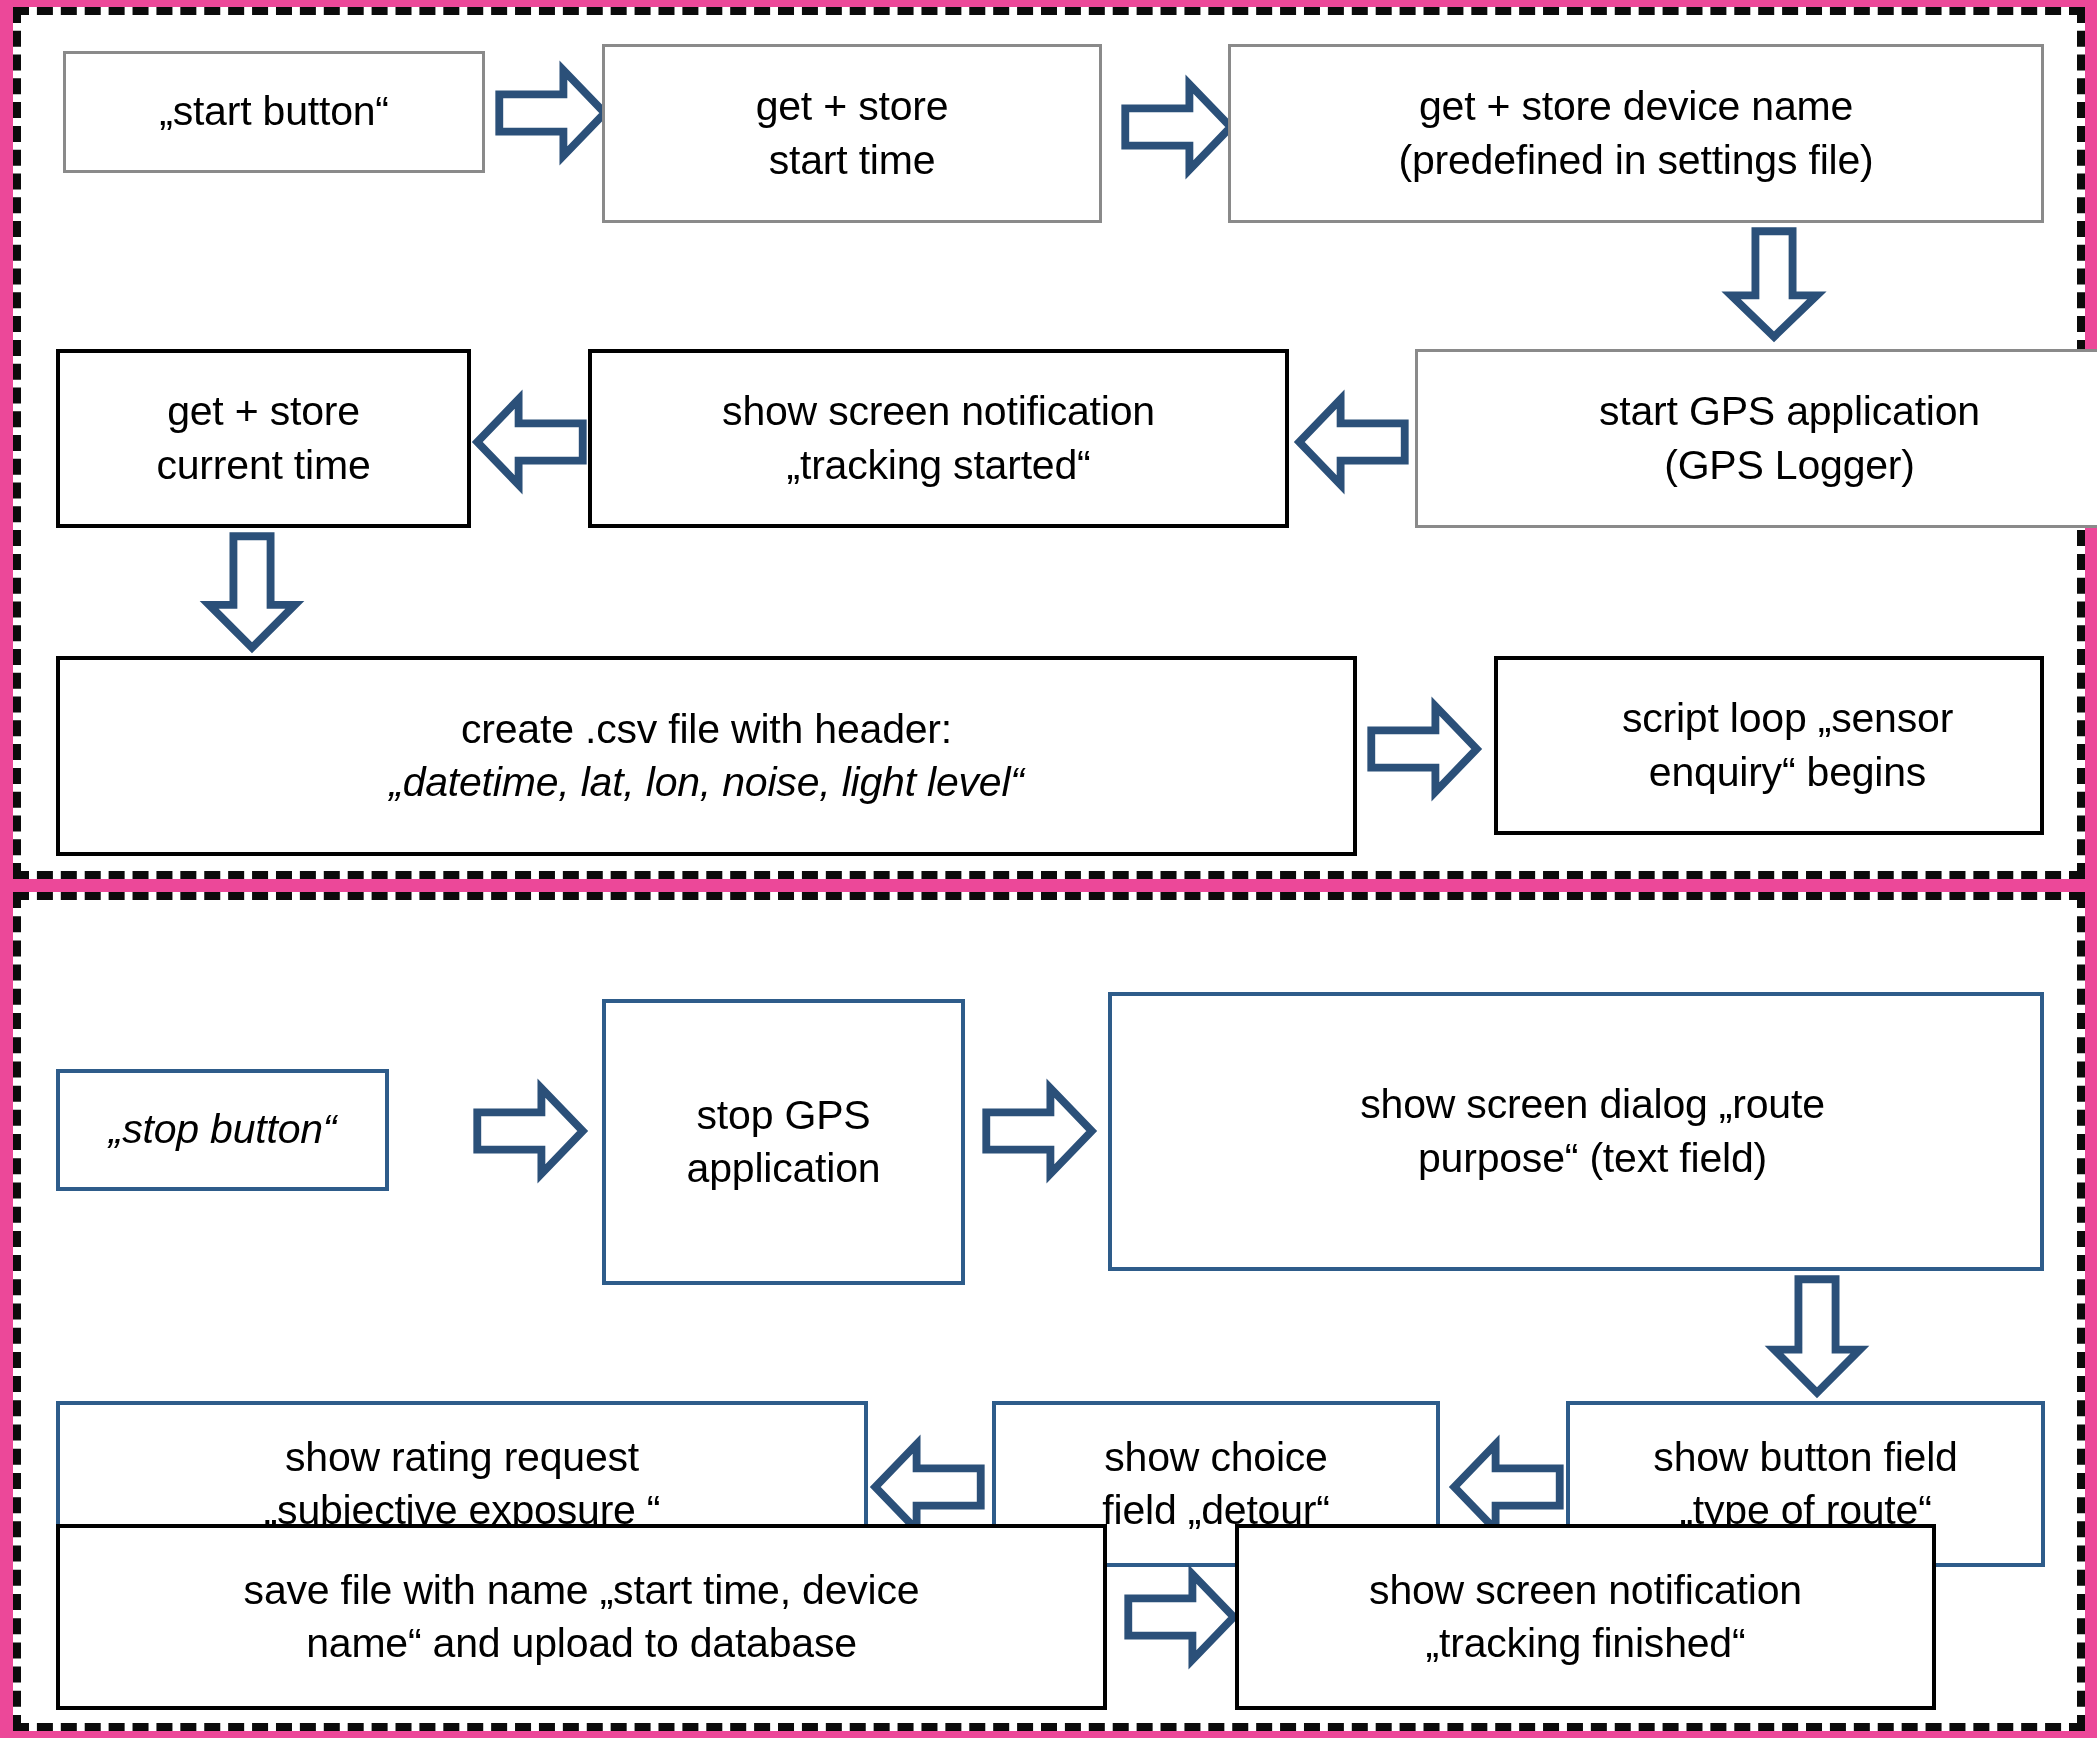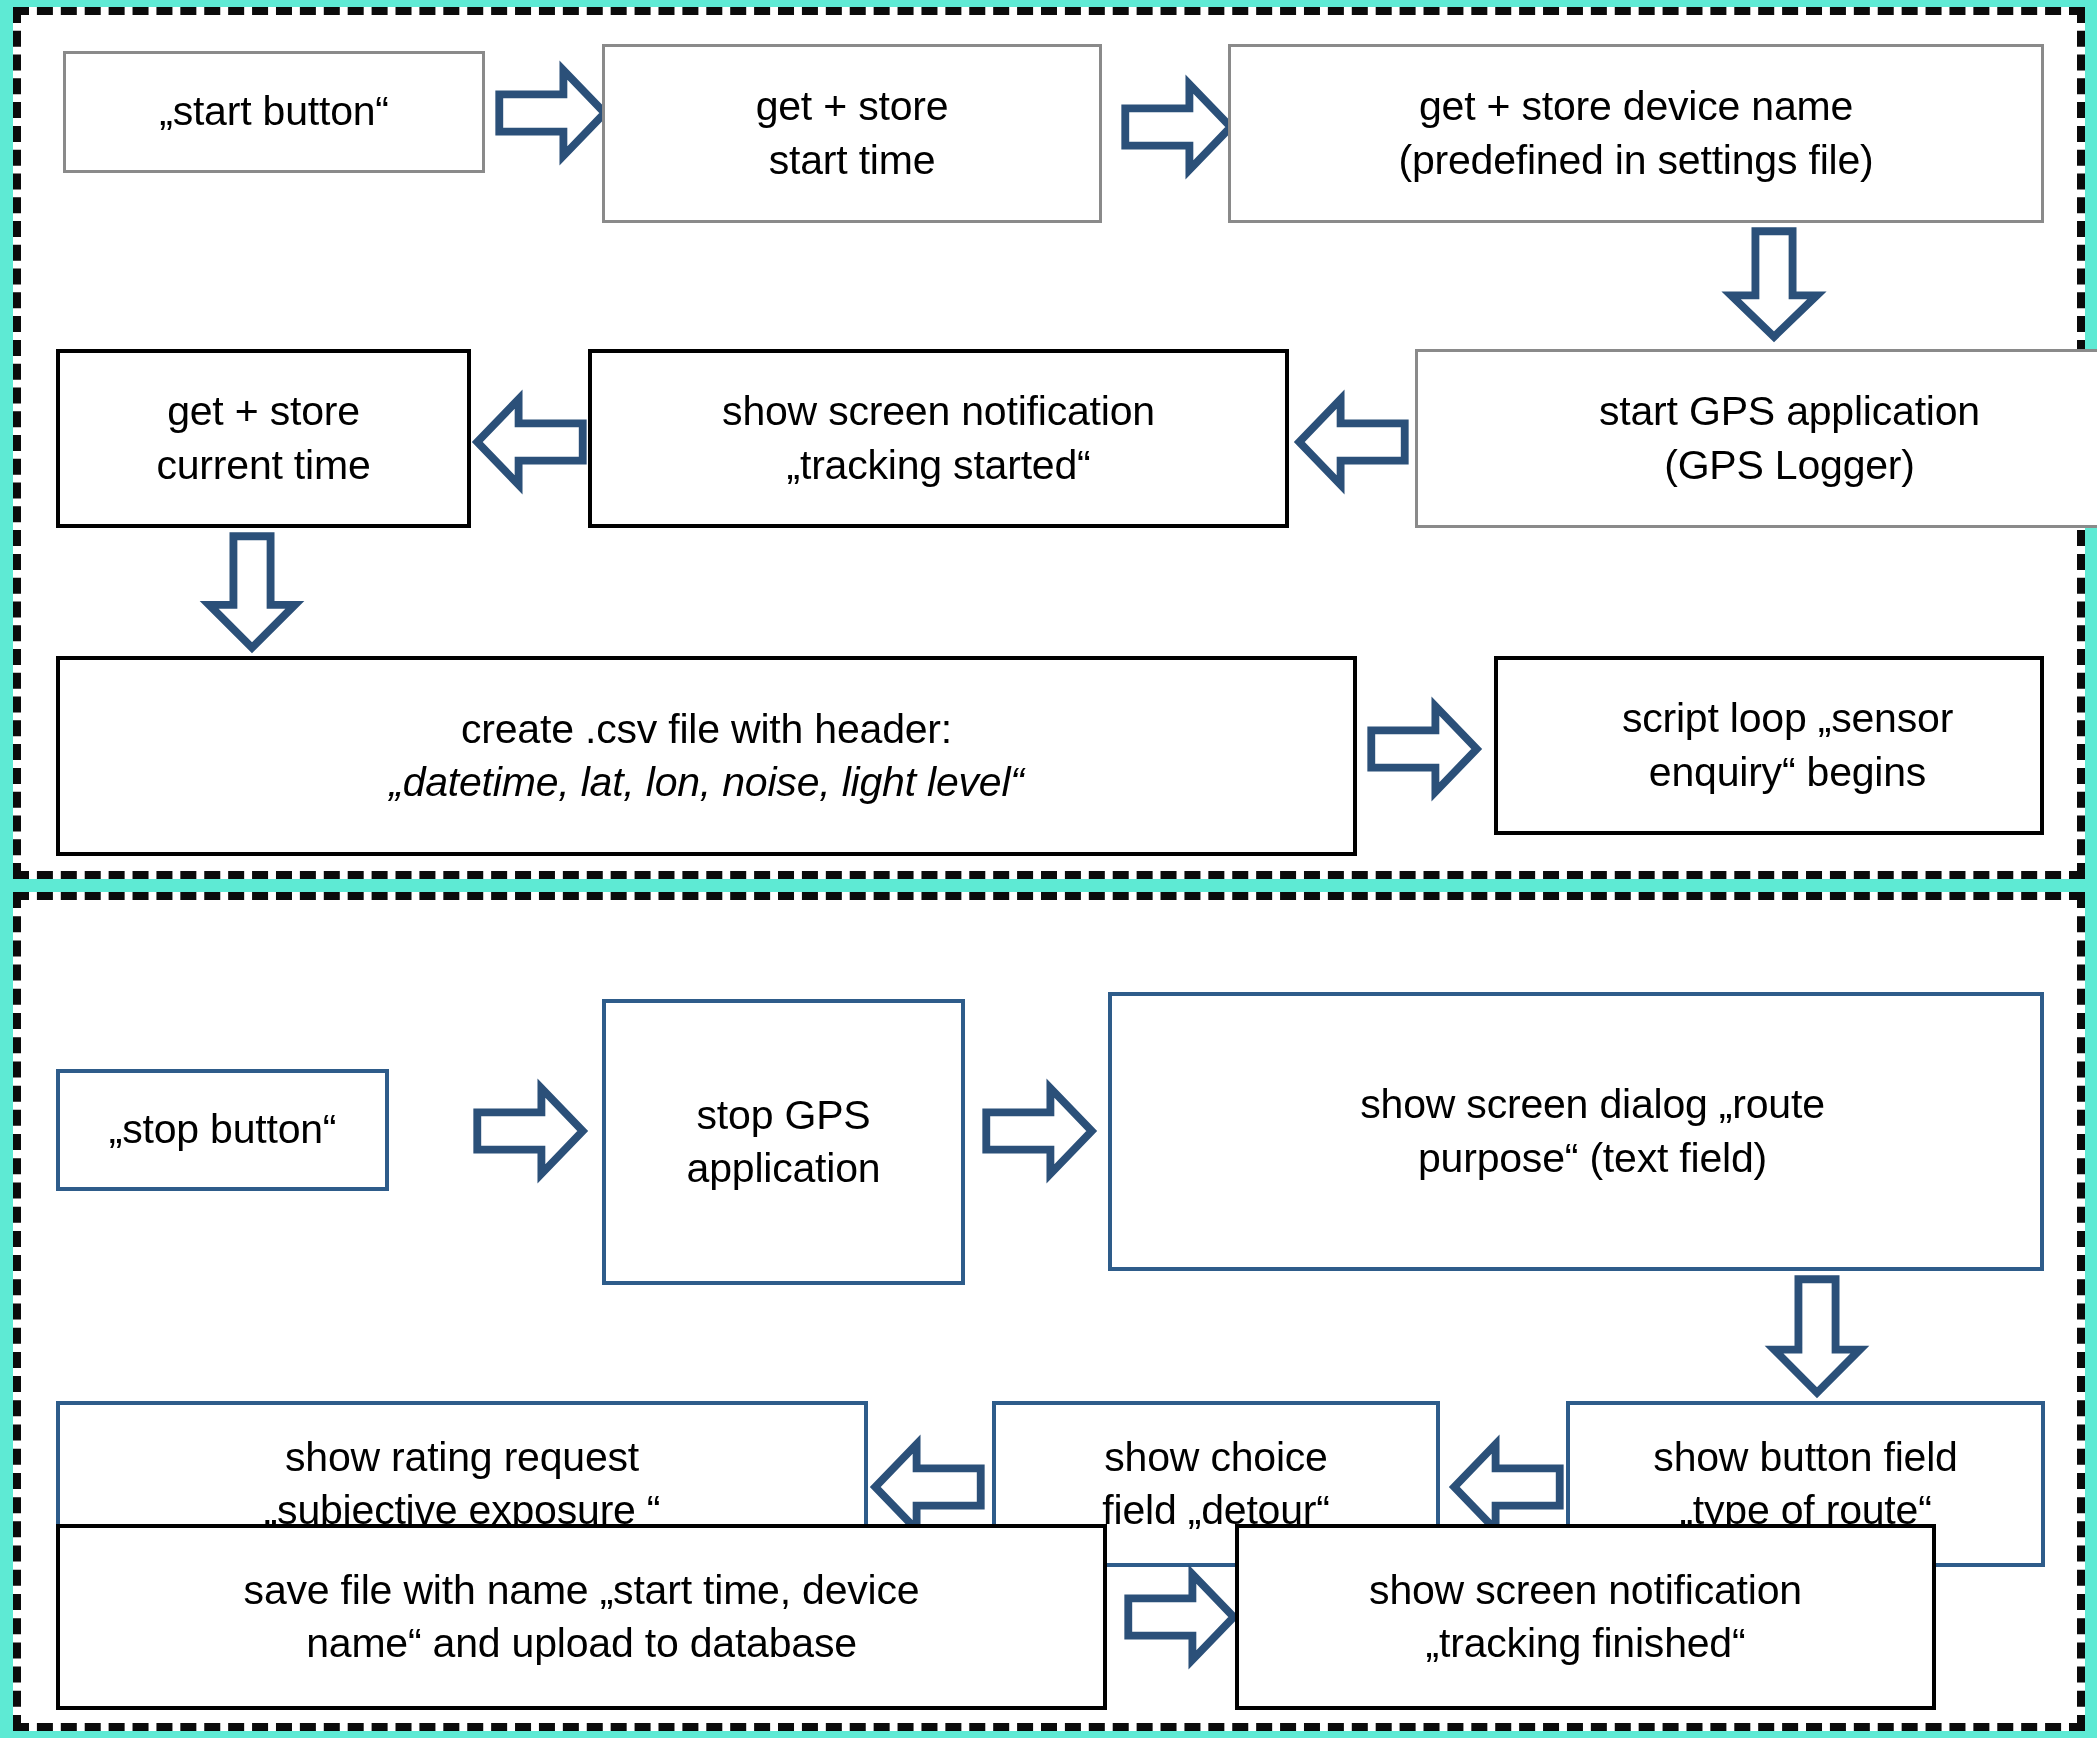--- a/index.html
+++ b/index.html
@@ -2,21 +2,21 @@
 <html style="font-size:11.4px"><head>
 <meta charset="utf-8">
 <style>
   html,body{margin:0;padding:0;background:#ffffff;}
   body{
     width:2097px;height:1739px;
     font-family:"Liberation Sans", sans-serif;
     color:#000000;
     -webkit-font-smoothing:antialiased;
   }
-  .canvas{position:relative;width:2097px;height:1739px;overflow:hidden;background:#5eead4;}
+  .canvas{position:relative;width:2097px;height:1739px;overflow:hidden;background:#ec4899;}
 
   
   .group{
     position:absolute;
     border:8.6px dashed #0b0b0b;
     box-sizing:border-box;
     background:#ffffff;
   }
   #group-start{ left:13px;  top:7.1px;   width:2072px; height:872px; }
   #group-stop { left:13px;  top:892px; width:2072px; height:839px; }
@@ -129,21 +129,21 @@
       <polygon points="6,44 96,44 96,10 154,70 96,130 96,96 6,96"></polygon>
     </svg>
   </div>
 
   <div class="box b-black" style="left:1494px;top:656px;width:550px;height:179px;padding-left:47px;">
     <span class="t"><b>script loop</b> „sensor<br>enquiry“ begins</span>
   </div>
 
   <div class="group" id="group-stop"></div>
 
-  <div class="box b-blue" style="left:56px;top:1069px;width:333px;height:122px;">
+  <div class="box b-blue" style="left:56px;top:1069px;width:333px;height:122px;font-style:italic;">
     <span class="t">„stop button“</span>
   </div>
 
   <div class="arrow" style="left:473px;top:1081px;width:114px;height:100px;">
     <svg viewBox="0 0 160 140" preserveAspectRatio="none">
       <polygon points="6,44 96,44 96,10 154,70 96,130 96,96 6,96"></polygon>
     </svg>
   </div>
 
   <div class="box b-blue" style="left:602px;top:999px;width:363px;height:286px;">

